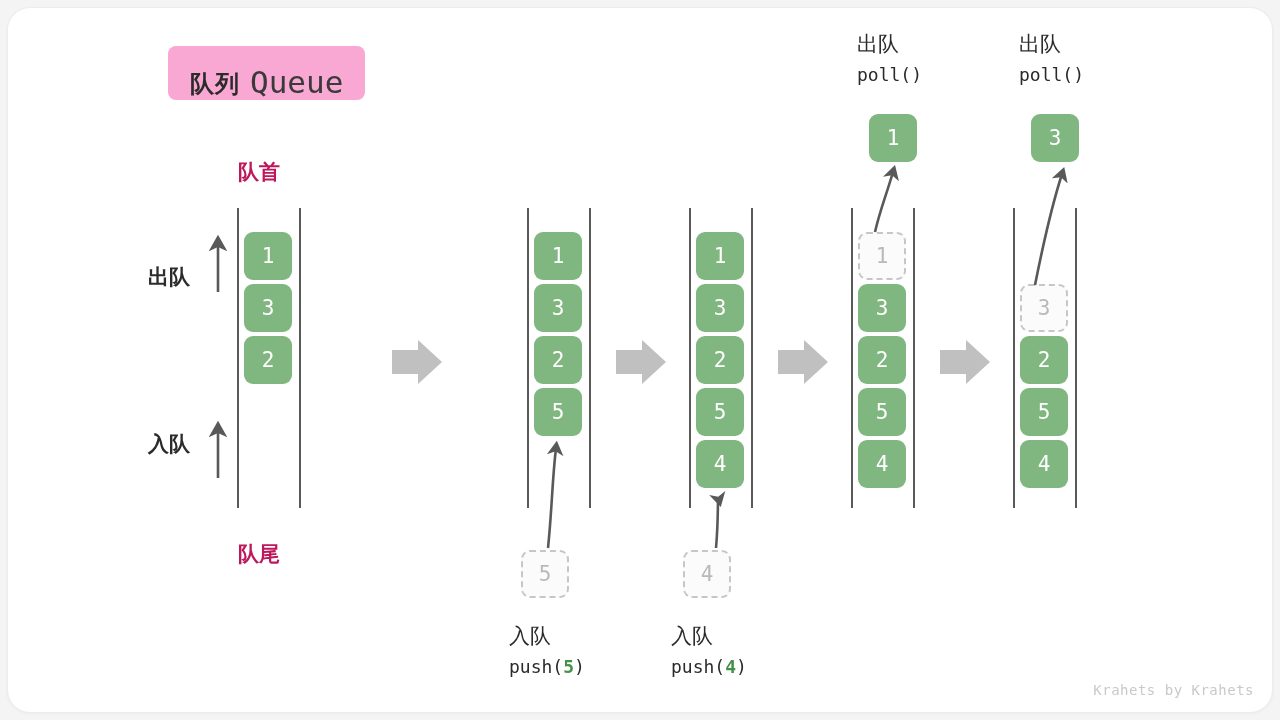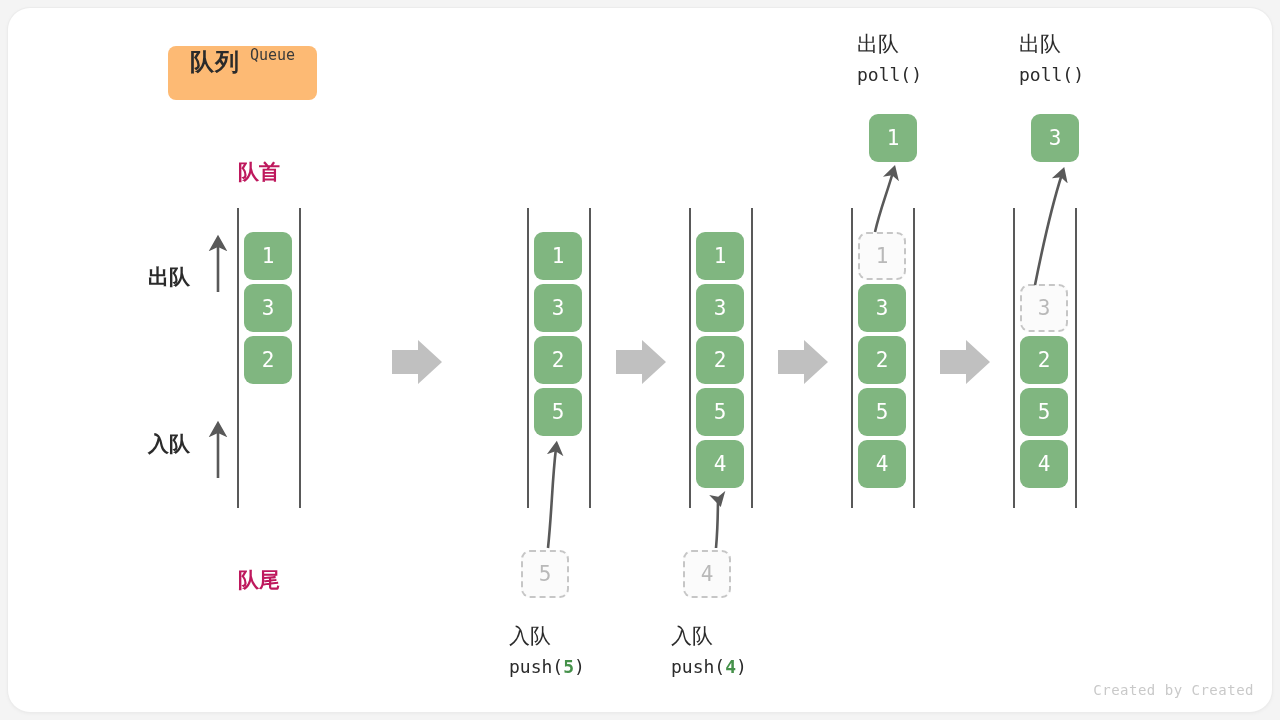--- a/index.html
+++ b/index.html
@@ -28,34 +28,34 @@
   .layer { position: absolute; left: 0; top: 0; width: 1280px; height: 720px; }
 
   
   .title-badge {
     position: absolute;
     left: 168px;
     top: 46px;
     height: 54px;
     padding: 0 22px;
     display: flex;
-    align-items: flex-start;
+    align-items: flex-end;
     gap: 10px;
-    background: #fdba74;
+    background: #f9a8d4;
     border-radius: 8px;
   }
   .title-cn {
     font-size: 24px;
     font-weight: bold;
     color: #2b2b2b;
     letter-spacing: 1px;
   }
   .title-en {
     font-family: "DejaVu Sans Mono", monospace;
-    font-size: 15px;
+    font-size: 31px;
     color: #3a3a3a;
   }
 
   
   .column { position: absolute; }
   .rail {
     position: absolute;
     top: 0;
     width: 2px;
     height: 300px;
@@ -139,21 +139,21 @@
 
 <div id="canvas">
   <div class="card"></div>
 
   <div class="title-badge">
     <span class="title-cn">队列</span>
     <span class="title-en">Queue</span>
   </div>
 
   <div class="head-label" style="left:238px; top:158px;">队首</div>
-  <div class="tail-label" style="left:238px; top:566px;">队尾</div>
+  <div class="tail-label" style="left:238px; top:540px;">队尾</div>
 
   <div class="side-label" style="left:148px; top:263px;">出队</div>
   <div class="side-label" style="left:148px; top:430px;">入队</div>
 
   <div id="stages-root" class="layer">
       <div class="column" style="left: 237px; top: 208px;">
         <div class="rail left" style="height: 300px;"></div>
         <div class="rail right" style="height: 300px;"></div>
       </div>
       <div class="cell filled" style="left: 244px; top: 232px;">1</div>
@@ -255,14 +255,14 @@
 
     <g>
       <path d="M875,232 C880,210 886,196 893,172" stroke="#595959" stroke-width="2.6" fill="none" marker-end="url(#curvehead)"></path>
     </g>
 
     <g>
       <path d="M1035,285 C1043,245 1052,205 1062,174" stroke="#595959" stroke-width="2.6" fill="none" marker-end="url(#curvehead)"></path>
     </g>
   </svg>
 
-  <div class="credit">Created by Created</div>
+  <div class="credit">Krahets by Krahets</div>
 </div>
 
 </body></html>

